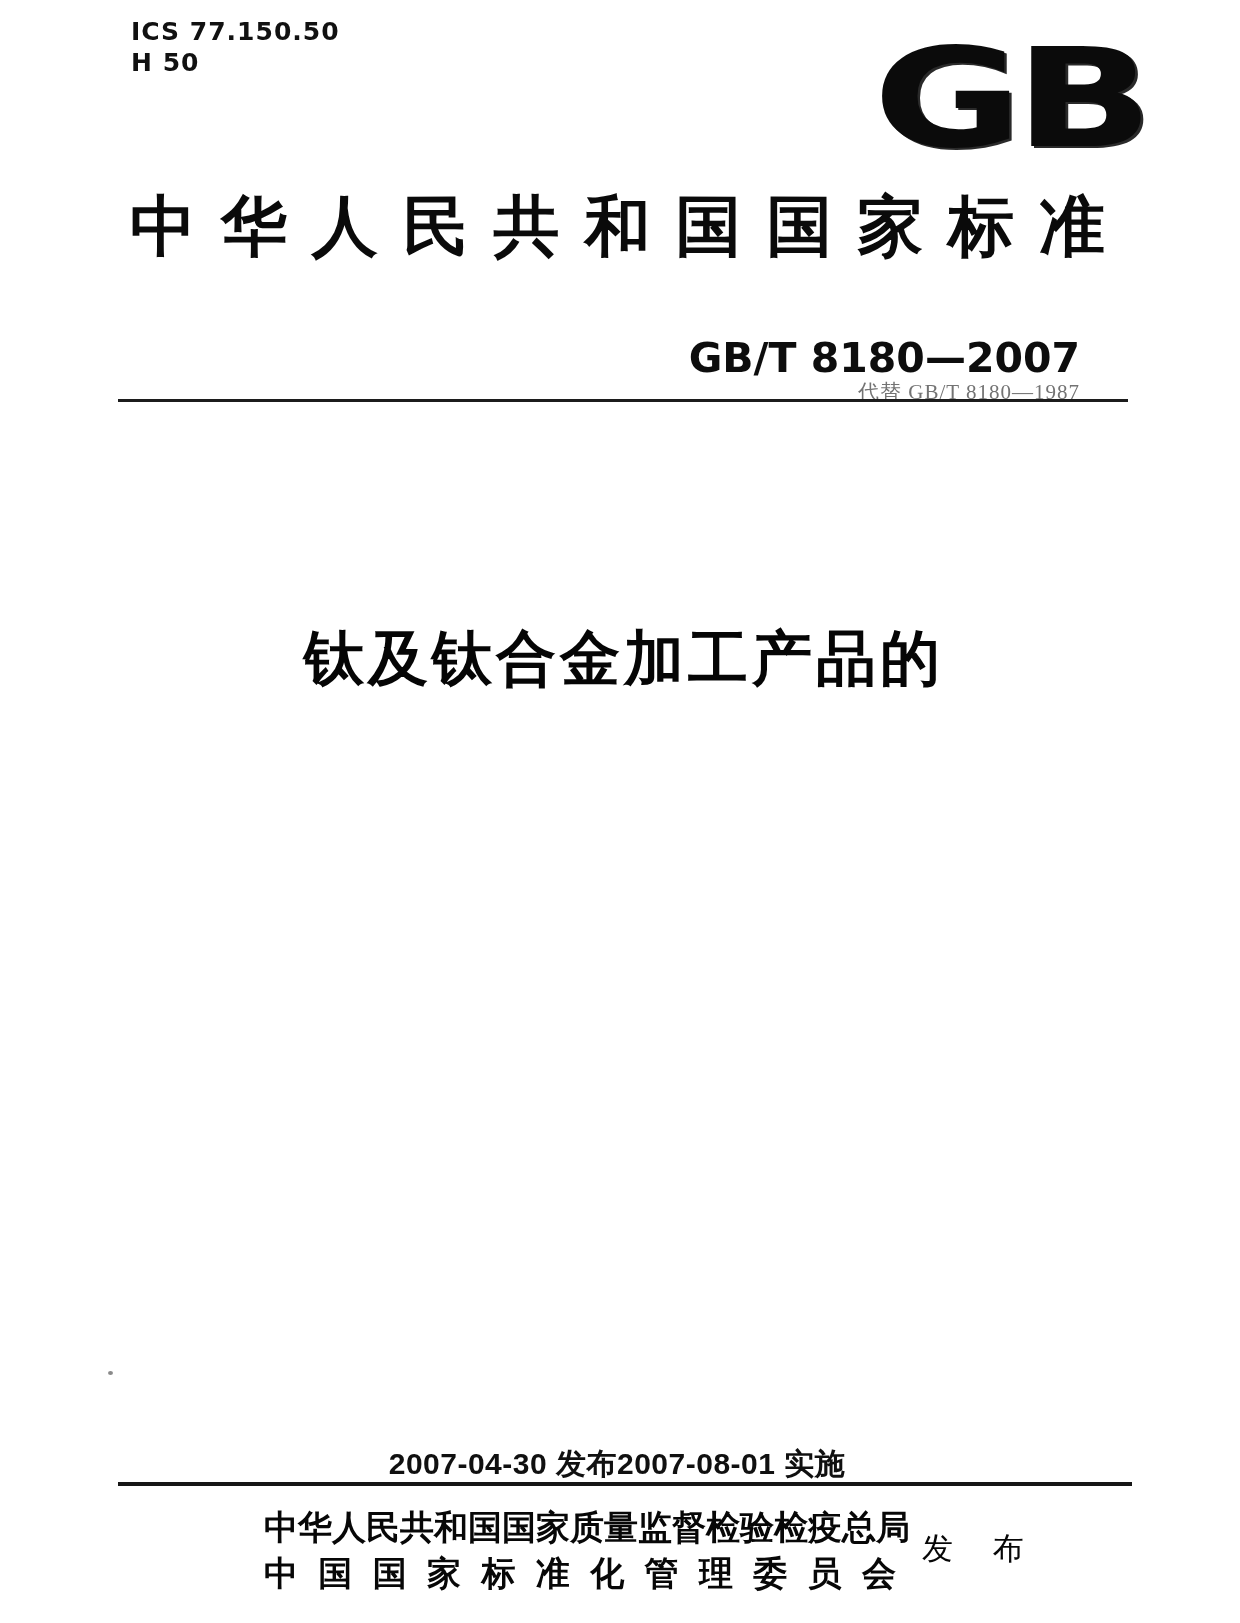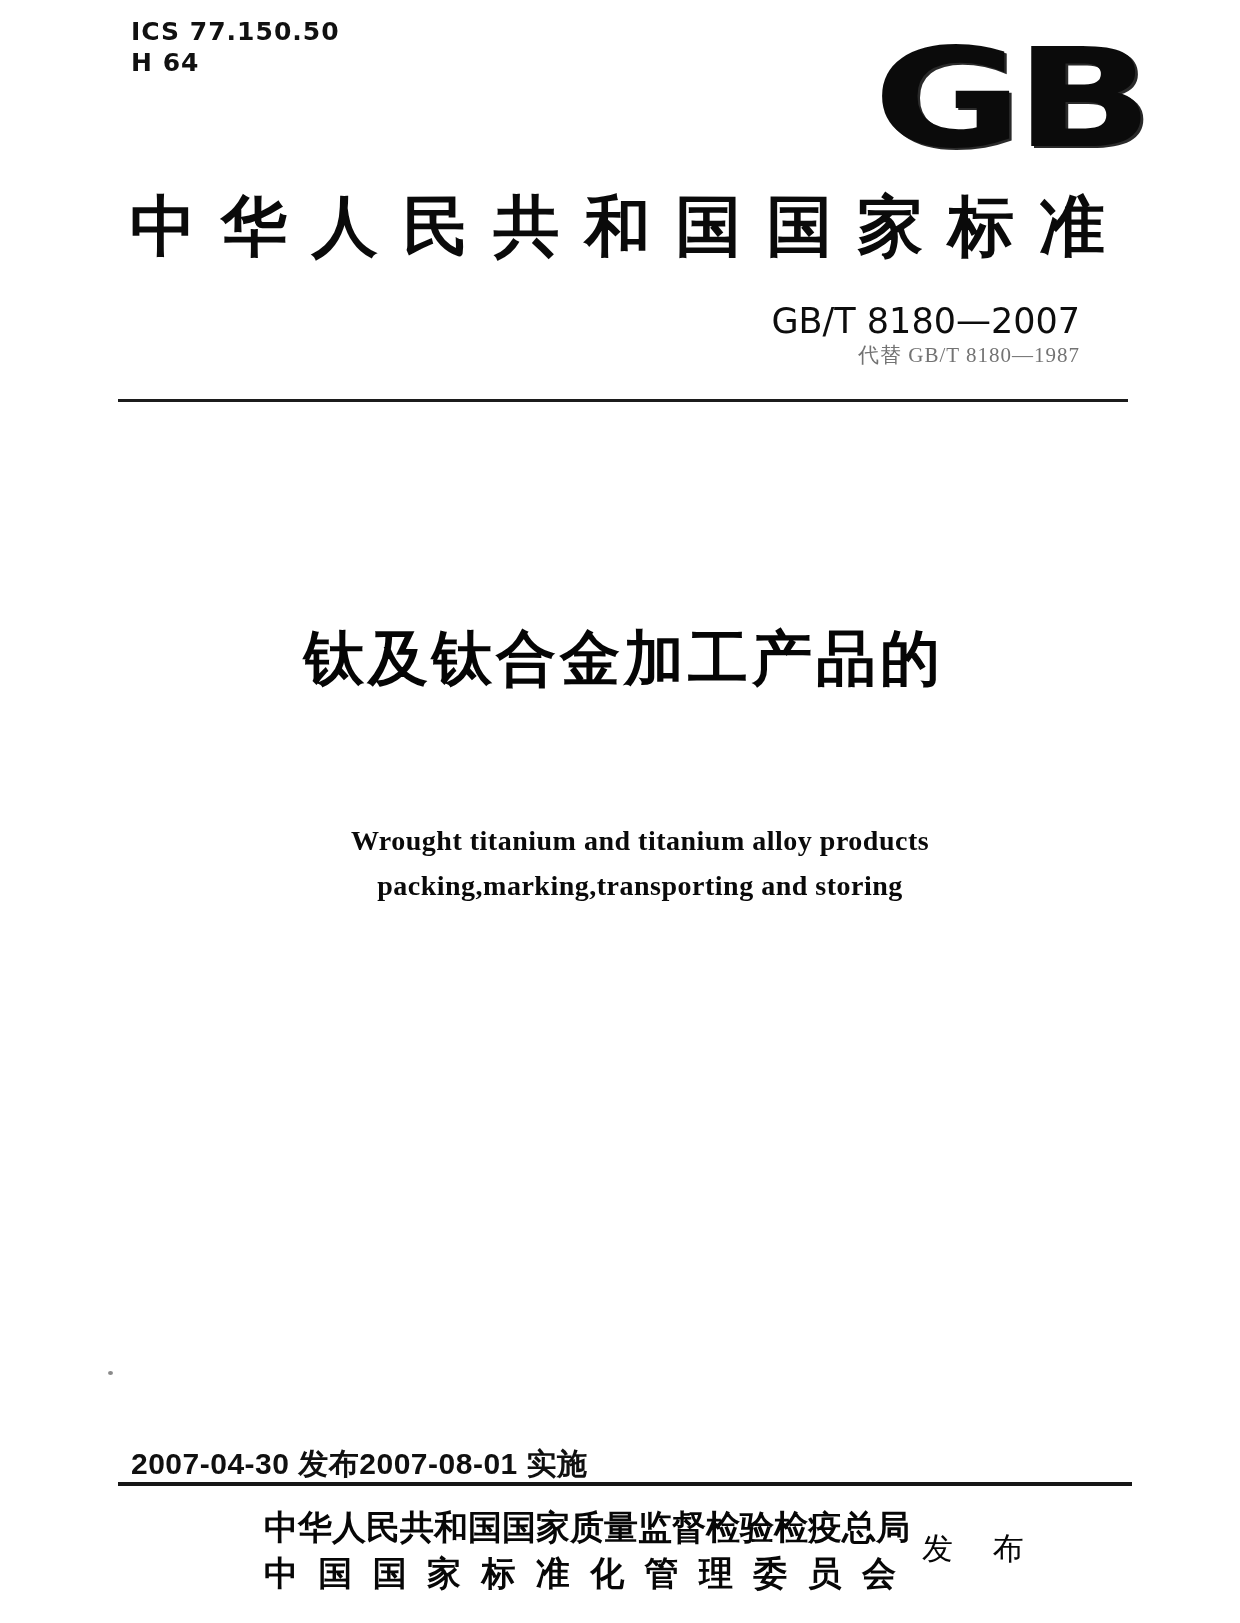--- a/index.html
+++ b/index.html
@@ -73,25 +73,26 @@
 
   
   .std-no-block {
     position: absolute;
     right: 160px;
     top: 302px;
     text-align: right;
   }
   .std-no {
     font-family: "DejaVu Sans", sans-serif;
-    font-weight: normal;
-    font-size: 35px;
+    font-weight: bold;
+    font-size: 41px;
     line-height: 38px;
     color: #0d0d0d;
     letter-spacing: 0px;
+    margin-top: 37px;
   }
   .std-replaces {
     font-family: "Liberation Serif", "DejaVu Serif", serif;
     font-size: 21px;
     line-height: 26px;
     color: #737373;
     margin-top: 2px;
     letter-spacing: 1px;
   }
 
@@ -138,21 +139,21 @@
     letter-spacing: 0.5px;
   }
 
   
   .date-row {
     position: absolute;
     left: 131px;
     top: 1444px;
     width: 972px;
     display: flex;
-    justify-content: flex-start;
+    justify-content: center;
     font-family: "Liberation Sans", "DejaVu Sans", sans-serif;
     font-weight: bold;
     font-size: 30px;
     color: #101010;
     letter-spacing: 0.5px;
   }
 
   .rule-bottom {
     position: absolute;
     left: 118px;
@@ -213,21 +214,21 @@
     border-radius: 50%;
   }
 </style>
 </head>
 <body>
 
 <div class="page">
 
   <div class="ics-block">
     <div>ICS 77.150.50</div>
-    <div>H 64</div>
+    <div>H 50</div>
   </div>
 
   <div class="gb-logo">
     <span class="gb-text">GB</span>
   </div>
 
   <div class="national-heading">
       <span>中</span>
       <span>华</span>
       <span>人</span>
@@ -245,24 +246,20 @@
     <div class="std-no">GB/T 8180—2007</div>
     <div class="std-replaces">代替 GB/T 8180—1987</div>
   </div>
 
   <div class="rule-top"></div>
 
   <div class="title-cn">
     <div class="line">钛及钛合金加工产品的</div>
   </div>
 
-  <div class="title-en">
-    <div class="line">Wrought titanium and titanium alloy products</div>
-    <div class="line">packing,marking,transporting and storing</div>
-  </div>
 
   <div class="scan-dot"></div>
 
   <div class="date-row">
     <span>2007-04-30 发布</span>
     <span>2007-08-01 实施</span>
   </div>
 
   <div class="rule-bottom"></div>
 

